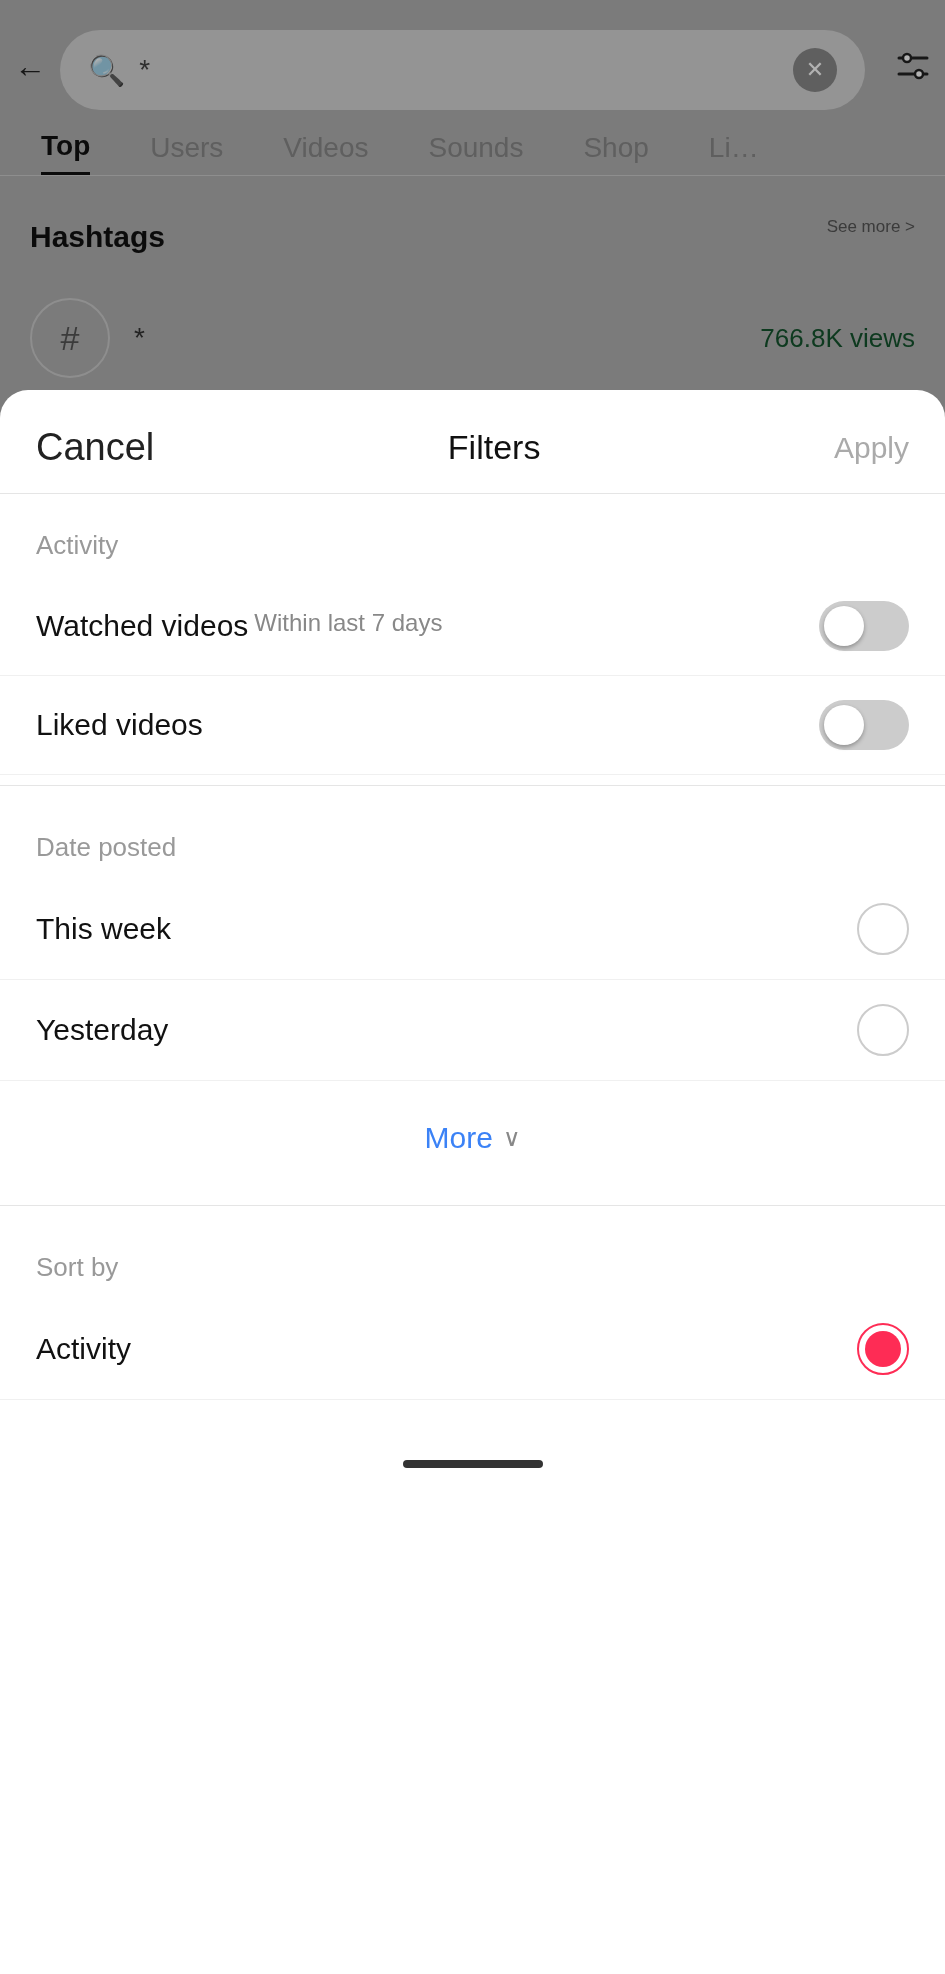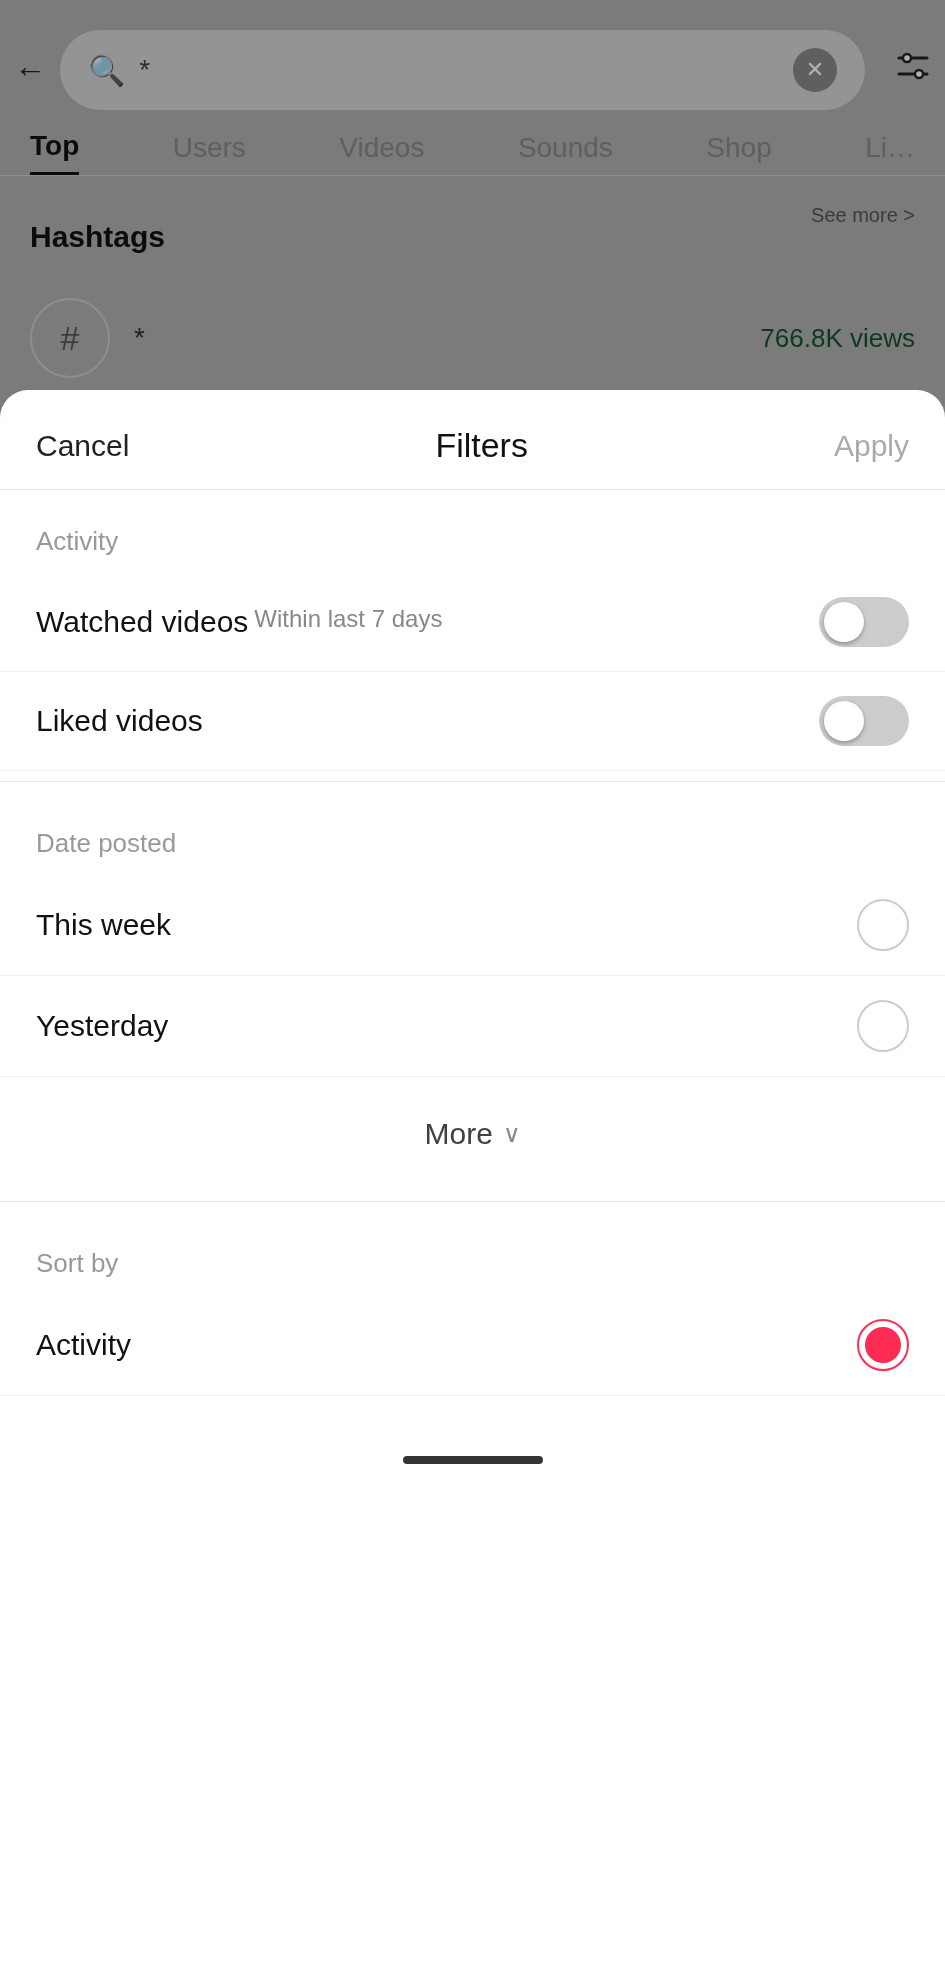--- a/index.html
+++ b/index.html
@@ -74,25 +74,24 @@
       font-size: 32px;
       color: #222;
     }
 
     .bg-tabs {
       position: absolute;
       top: 130px;
       left: 0; right: 0;
       display: flex;
       align-items: center;
-      padding: 0 30px;
-      gap: 40px;
+      padding: 0 41px;
+      gap: 60px;
       border-bottom: 1px solid #ccc;
       padding-bottom: 10px;
-      justify-content: space-between;
     }
 
     .bg-tab {
       font-size: 28px;
       color: #888;
       white-space: nowrap;
     }
     .bg-tab.active {
       color: #111;
       font-weight: 700;
@@ -105,23 +104,23 @@
       position: absolute;
       top: 220px;
       left: 30px;
       font-size: 30px;
       font-weight: 700;
       color: #111;
     }
 
     .bg-see-more {
       position: absolute;
-      top: 204px;
+      top: 217px;
       right: 30px;
-      font-size: 20px;
+      font-size: 17px;
       color: #555;
     }
 
     .bg-hashtag-item {
       position: absolute;
       left: 0; right: 0;
       display: flex;
       align-items: center;
       padding: 18px 30px;
       gap: 24px;
@@ -176,21 +175,21 @@
     .sheet-header {
       display: flex;
       align-items: center;
       justify-content: space-between;
       padding: 36px 36px 24px;
       border-bottom: 1px solid #e5e5e5;
       flex-shrink: 0;
     }
 
     .cancel-btn {
-      font-size: 30px;
+      font-size: 38px;
       color: #222;
       cursor: pointer;
       background: none;
       border: none;
     }
 
     .sheet-title {
       font-size: 34px;
       font-weight: 400;
       color: #111;
@@ -304,21 +303,21 @@
     .more-row {
       display: flex;
       align-items: center;
       justify-content: center;
       padding: 40px 36px;
       cursor: pointer;
     }
 
     .more-label {
       font-size: 30px;
-      color: #404040;
+      color: #3b82f6;
       margin-right: 10px;
     }
 
     .more-chevron {
       font-size: 24px;
       color: #888;
     }
 
     
     .bottom-indicator {

